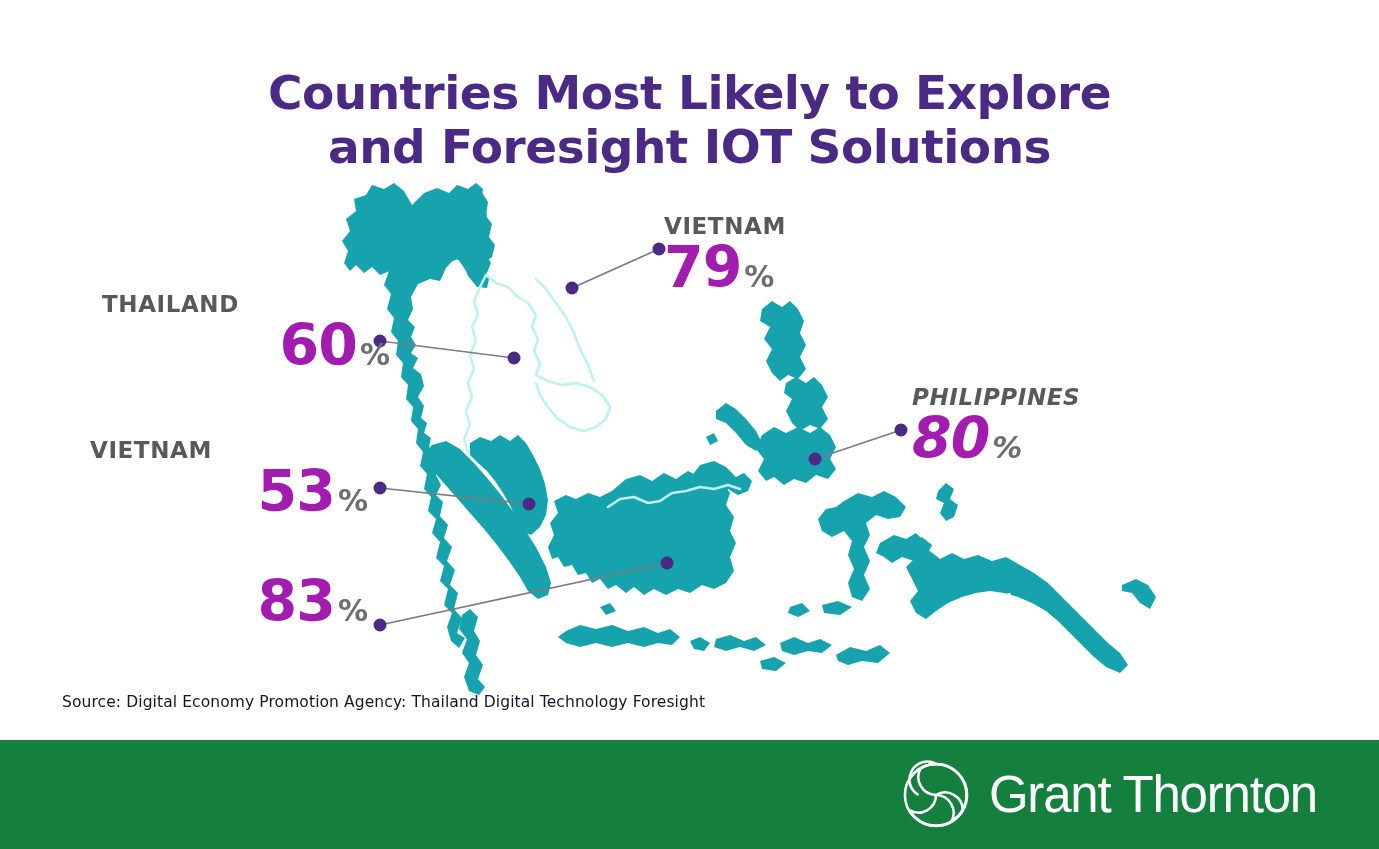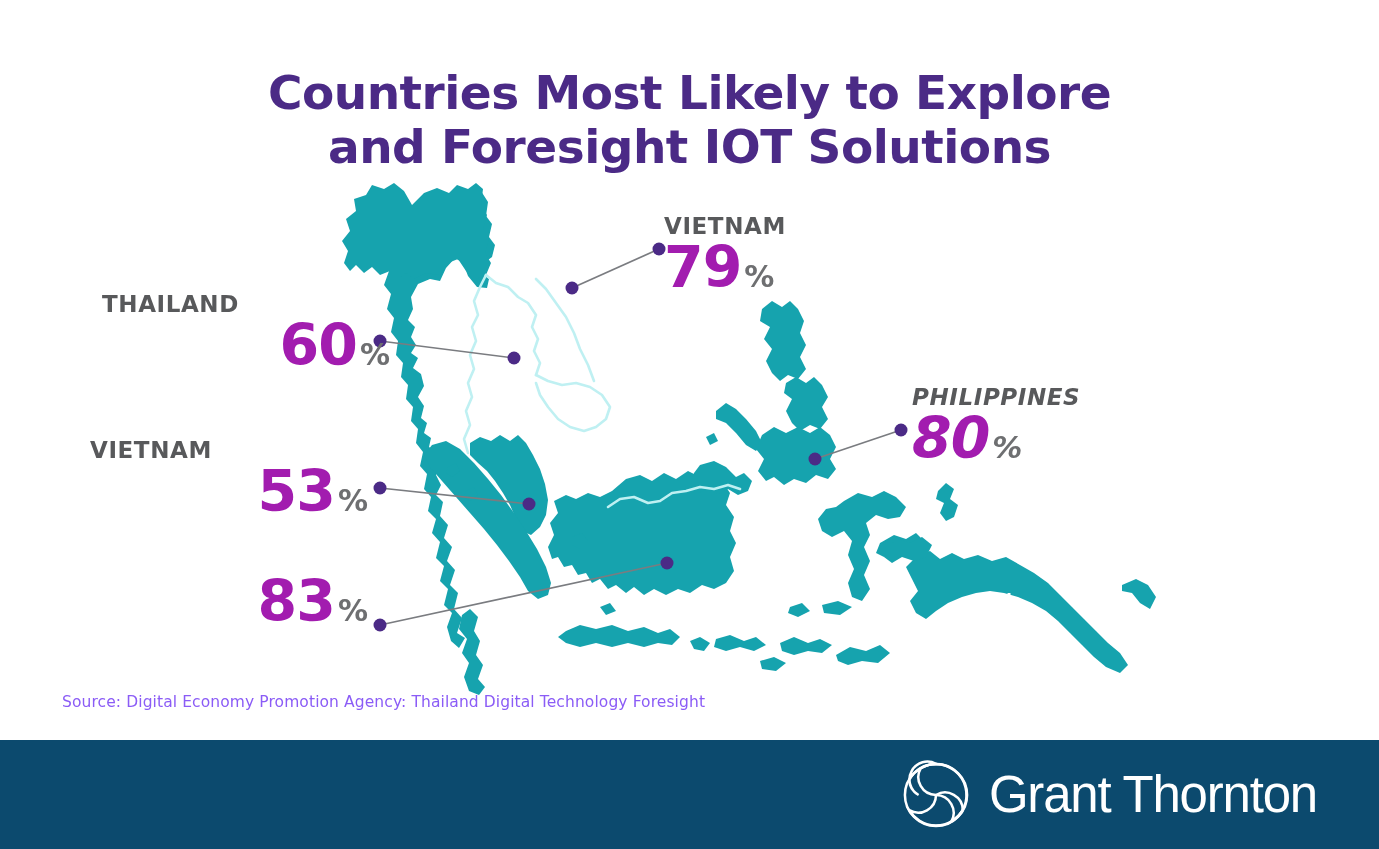--- a/index.html
+++ b/index.html
@@ -62,30 +62,30 @@
   }
   .callout.right-align{text-align:left;}
   .callout.right-align .cval{justify-content:flex-end;}
 
   
   .source{
     position:absolute;
     left:62px;top:693px;
     font-family:"DejaVu Sans","Liberation Sans",sans-serif;
     font-size:15.5px;
-    color:#8b5cf6;
+    color:#0f172a;
     letter-spacing:0.1px;
     white-space:nowrap;
   }
 
   
   .footer{
     position:absolute;left:0;right:0;bottom:0;
     height:109px;
-    background:#0c4a6e;
+    background:#15803d;
     display:flex;align-items:center;justify-content:flex-end;
   }
   .brand{
     display:flex;align-items:center;
     margin-right:62px;
   }
   .brand-mark{width:74px;height:74px;margin-right:16px;flex:0 0 auto;}
   .brand-name{
     color:#ffffff;
     font-family:"Liberation Sans",sans-serif;

